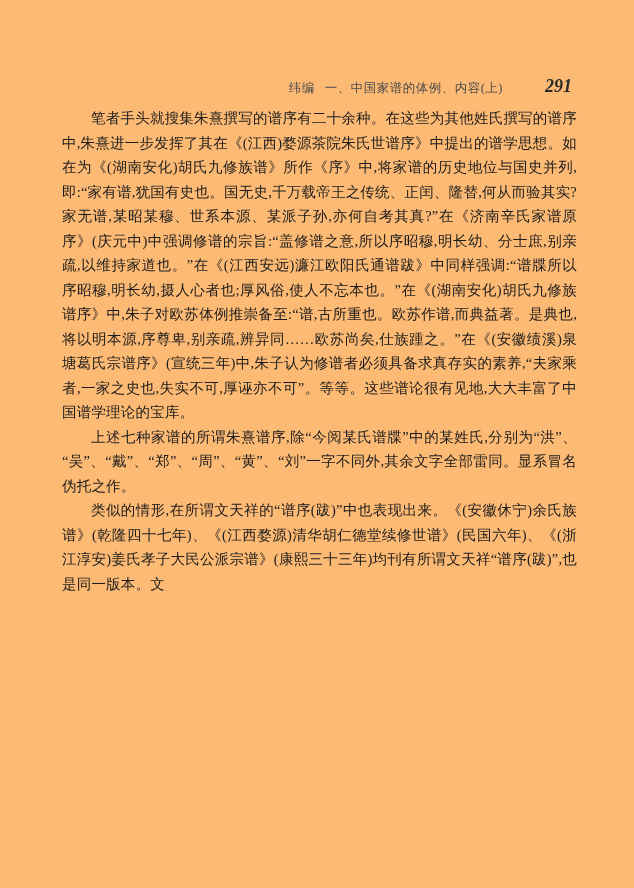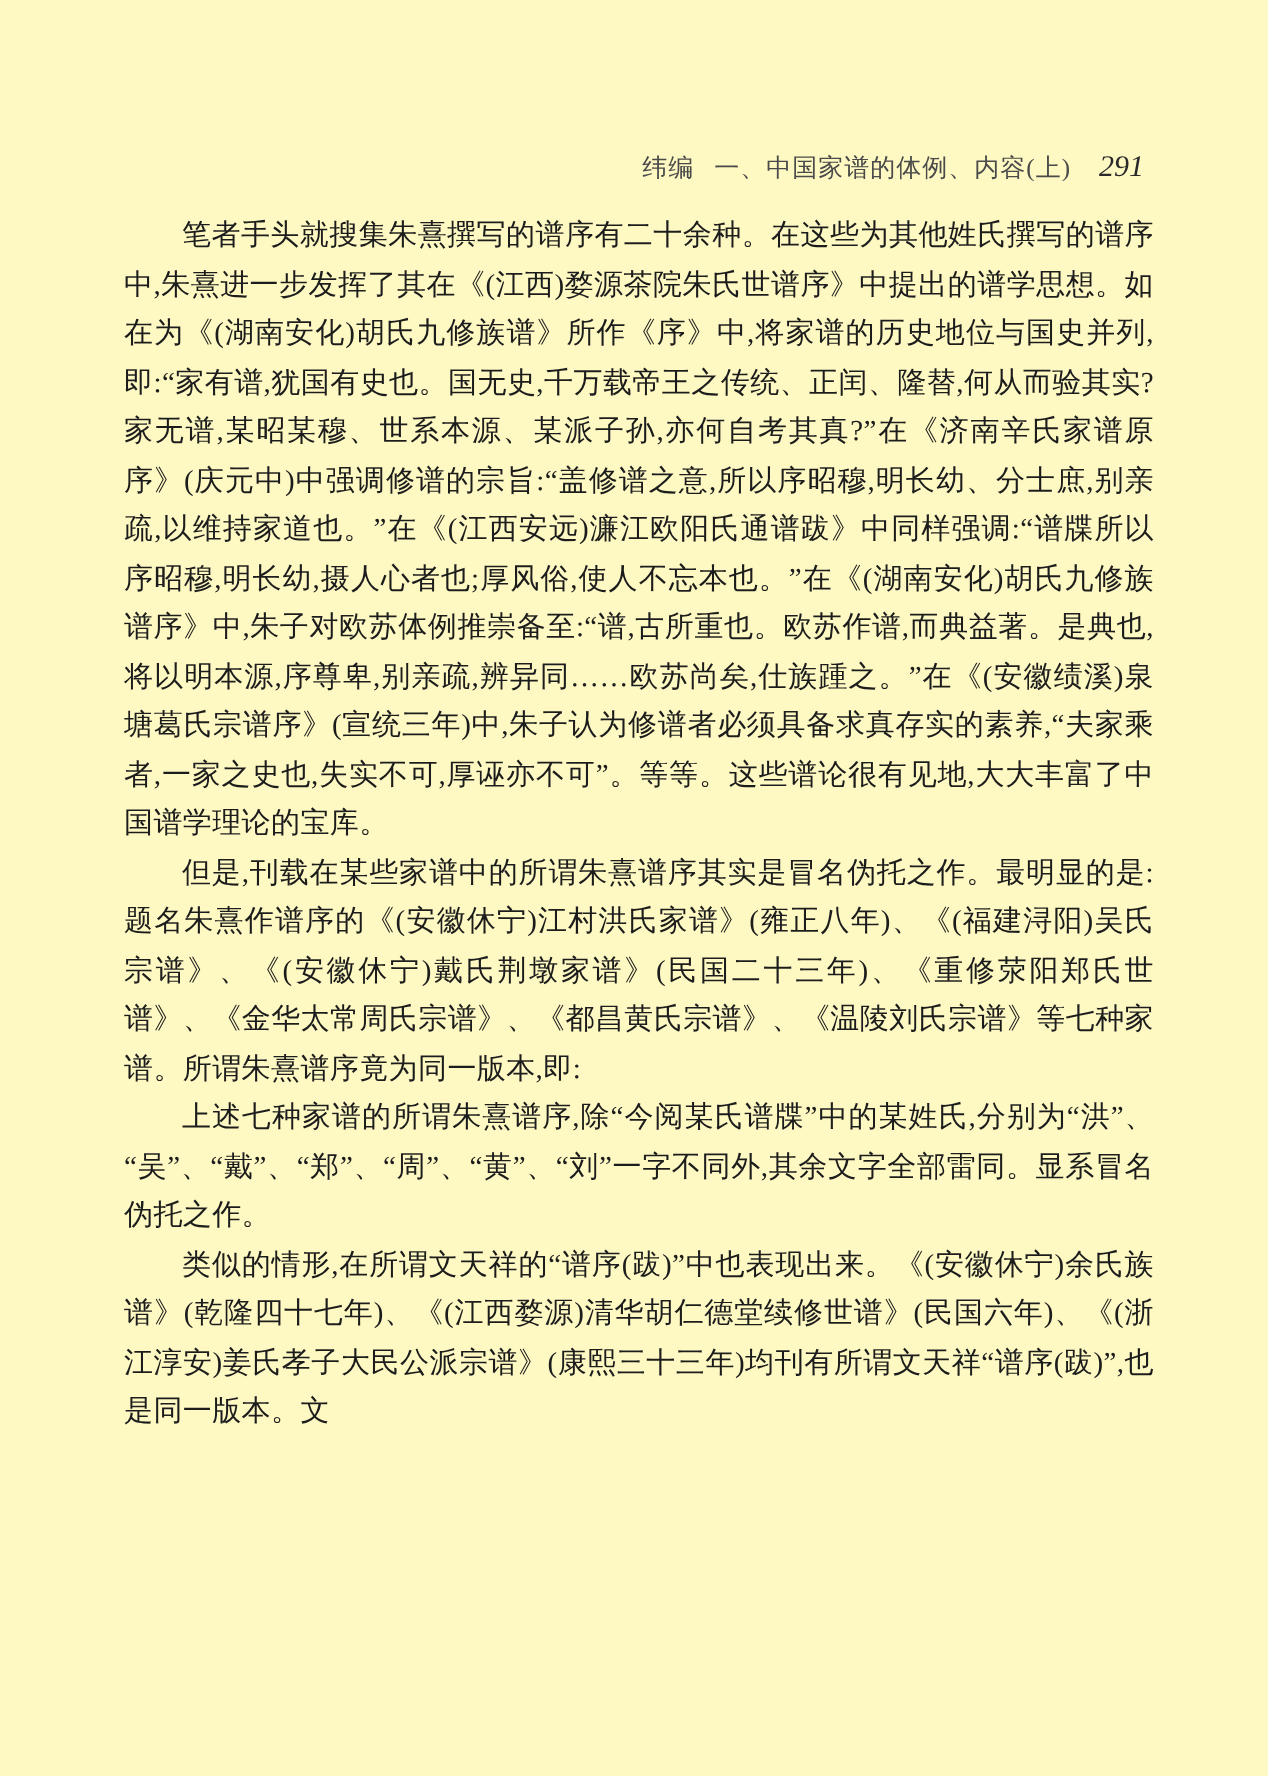--- a/index.html
+++ b/index.html
@@ -4,21 +4,21 @@
 <style>
   html, body {
     margin: 0;
     padding: 0;
     background: #ffffff;
   }
   .page {
     position: relative;
     width: 634px;
     height: 888px;
-    background: #fef9c3;
+    background: #fdba74;
     overflow: hidden;
     font-family: "Liberation Serif", "DejaVu Serif", serif;
     color: #1c1c1c;
   }
   
   .running-header {
     position: absolute;
     top: 76px;
     right: 62px;
     display: flex;
@@ -28,25 +28,26 @@
     font-size: 12.5px;
     letter-spacing: 0.5px;
     white-space: nowrap;
   }
   .running-header .head-text {
     display: flex;
     align-items: baseline;
     gap: 10px;
   }
   .running-header .page-number {
-    font-size: 15px;
-    font-weight: normal;
+    font-size: 18px;
+    font-weight: bold;
     font-style: italic;
     color: #2a2a2a;
     letter-spacing: 0;
+    margin-left: 28px;
   }
   
   .page-body {
     position: absolute;
     top: 106px;
     left: 62px;
     width: 515px;
     font-size: 14.5px;
     line-height: 24.5px;
     text-align: justify;
@@ -70,18 +71,17 @@
   <div class="running-header">
     <span class="head-text">
       <span>纬编</span>
       <span>一、中国家谱的体例、内容(上)</span>
     </span>
     <span class="page-number">291</span>
   </div>
 
   <div class="page-body">
     <p class="indent">笔者手头就搜集朱熹撰写的谱序有二十余种。在这些为其他姓氏撰写的谱序中,朱熹进一步发挥了其在《(江西)婺源茶院朱氏世谱序》中提出的谱学思想。如在为《(湖南安化)胡氏九修族谱》所作《序》中,将家谱的历史地位与国史并列,即:“家有谱,犹国有史也。国无史,千万载帝王之传统、正闰、隆替,何从而验其实? 家无谱,某昭某穆、世系本源、某派子孙,亦何自考其真?”在《济南辛氏家谱原序》(庆元中)中强调修谱的宗旨:“盖修谱之意,所以序昭穆,明长幼、分士庶,别亲疏,以维持家道也。”在《(江西安远)濂江欧阳氏通谱跋》中同样强调:“谱牒所以序昭穆,明长幼,摄人心者也;厚风俗,使人不忘本也。”在《(湖南安化)胡氏九修族谱序》中,朱子对欧苏体例推崇备至:“谱,古所重也。欧苏作谱,而典益著。是典也,将以明本源,序尊卑,别亲疏,辨异同……欧苏尚矣,仕族踵之。”在《(安徽绩溪)泉塘葛氏宗谱序》(宣统三年)中,朱子认为修谱者必须具备求真存实的素养,“夫家乘者,一家之史也,失实不可,厚诬亦不可”。等等。这些谱论很有见地,大大丰富了中国谱学理论的宝库。</p>
-    <p class="indent">但是,刊载在某些家谱中的所谓朱熹谱序其实是冒名伪托之作。最明显的是:题名朱熹作谱序的《(安徽休宁)江村洪氏家谱》(雍正八年)、《(福建浔阳)吴氏宗谱》、《(安徽休宁)戴氏荆墩家谱》(民国二十三年)、《重修荥阳郑氏世谱》、《金华太常周氏宗谱》、《都昌黄氏宗谱》、《温陵刘氏宗谱》等七种家谱。所谓朱熹谱序竟为同一版本,即:</p>
     <p class="indent">上述七种家谱的所谓朱熹谱序,除“今阅某氏谱牒”中的某姓氏,分别为“洪”、“吴”、“戴”、“郑”、“周”、“黄”、“刘”一字不同外,其余文字全部雷同。显系冒名伪托之作。</p>
     <p class="indent">类似的情形,在所谓文天祥的“谱序(跋)”中也表现出来。《(安徽休宁)余氏族谱》(乾隆四十七年)、《(江西婺源)清华胡仁德堂续修世谱》(民国六年)、《(浙江淳安)姜氏孝子大民公派宗谱》(康熙三十三年)均刊有所谓文天祥“谱序(跋)”,也是同一版本。文</p>
   </div>
 
 </div>
 
 </body></html>

